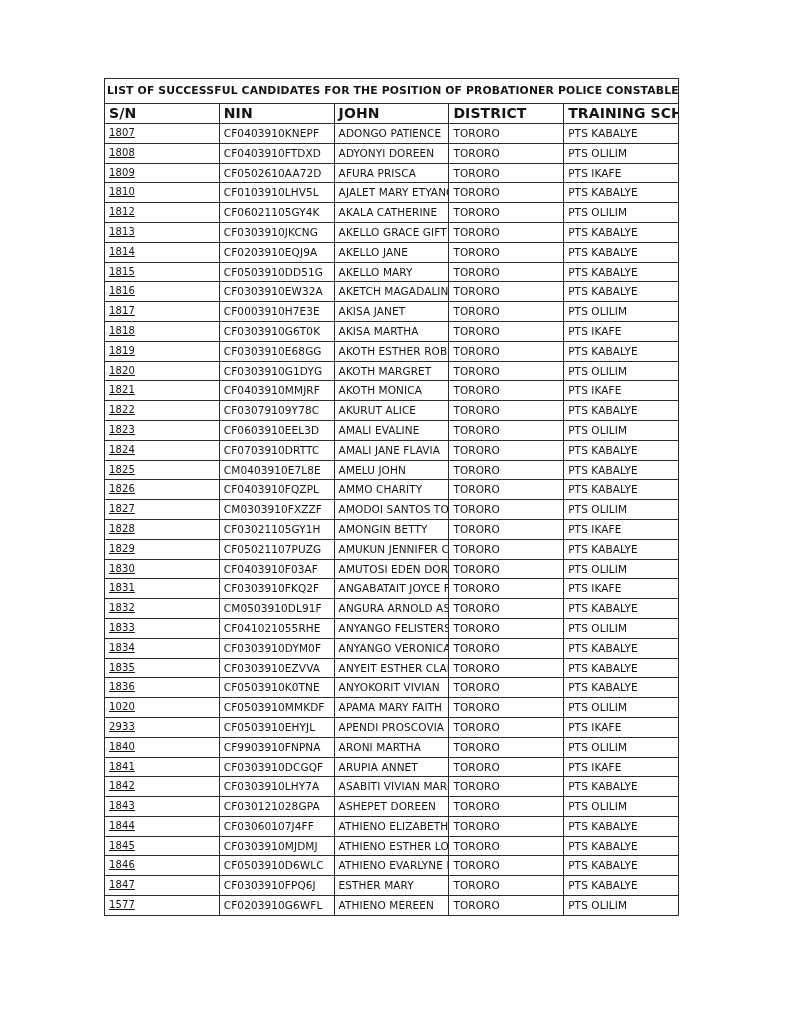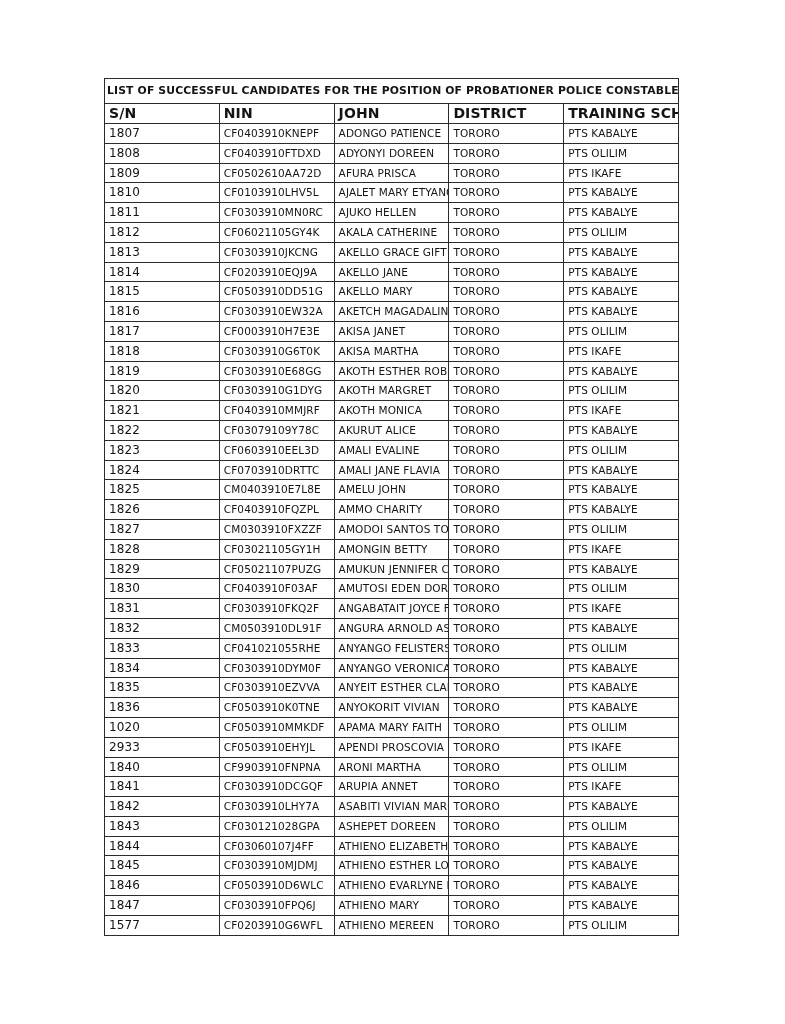--- a/index.html
+++ b/index.html
@@ -62,21 +62,21 @@
     font-weight: bold;
     font-size: 14px;
     height: 19px;
     line-height: 19px;
   }
   td.c-sn    { width: 42px; }
   td.c-nin   { width: 133px; }
   td.c-name  { width: 174px; }
   td.c-dist  { width: 96px; margin-left: 28px; }
   td.c-train { width: 130px; }
-  tr.data-row td.c-sn { font-size: 12px; }
+  tr.data-row td.c-sn { font-size: 10px; text-decoration: underline; }
 </style>
 </head>
 <body>
 
 <div class="page">
   <div class="table-wrap">
     <table class="list">
       <tbody>
         <tr class="doc-title">
           <td colspan="5">LIST OF SUCCESSFUL CANDIDATES FOR THE POSITION OF PROBATIONER POLICE CONSTABLES</td>
@@ -110,27 +110,20 @@
             <td class="c-train">PTS IKAFE</td>
           </tr>
           <tr class="data-row">
             <td class="c-sn">1810</td>
             <td class="c-nin">CF0103910LHV5L</td>
             <td class="c-name">AJALET MARY ETYANG</td>
             <td class="c-dist">TORORO</td>
             <td class="c-train">PTS KABALYE</td>
           </tr>
           <tr class="data-row">
-            <td class="c-sn">1811</td>
-            <td class="c-nin">CF0303910MN0RC</td>
-            <td class="c-name">AJUKO HELLEN</td>
-            <td class="c-dist">TORORO</td>
-            <td class="c-train">PTS KABALYE</td>
-          </tr>
-          <tr class="data-row">
             <td class="c-sn">1812</td>
             <td class="c-nin">CF06021105GY4K</td>
             <td class="c-name">AKALA CATHERINE</td>
             <td class="c-dist">TORORO</td>
             <td class="c-train">PTS OLILIM</td>
           </tr>
           <tr class="data-row">
             <td class="c-sn">1813</td>
             <td class="c-nin">CF0303910JKCNG</td>
             <td class="c-name">AKELLO GRACE GIFT</td>
@@ -357,21 +350,21 @@
           <tr class="data-row">
             <td class="c-sn">1846</td>
             <td class="c-nin">CF0503910D6WLC</td>
             <td class="c-name">ATHIENO EVARLYNE MARY</td>
             <td class="c-dist">TORORO</td>
             <td class="c-train">PTS KABALYE</td>
           </tr>
           <tr class="data-row">
             <td class="c-sn">1847</td>
             <td class="c-nin">CF0303910FPQ6J</td>
-            <td class="c-name">ATHIENO MARY</td>
+            <td class="c-name">ESTHER MARY</td>
             <td class="c-dist">TORORO</td>
             <td class="c-train">PTS KABALYE</td>
           </tr>
           <tr class="data-row">
             <td class="c-sn">1577</td>
             <td class="c-nin">CF0203910G6WFL</td>
             <td class="c-name">ATHIENO MEREEN</td>
             <td class="c-dist">TORORO</td>
             <td class="c-train">PTS OLILIM</td>
           </tr>

